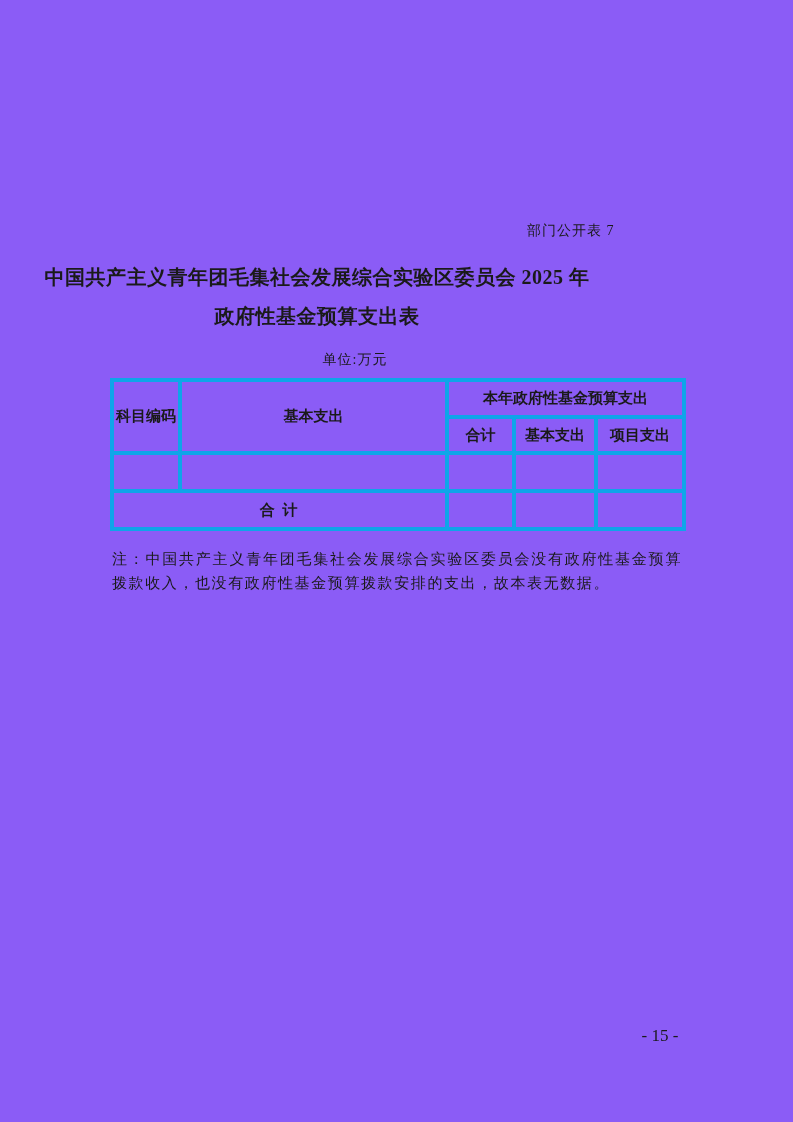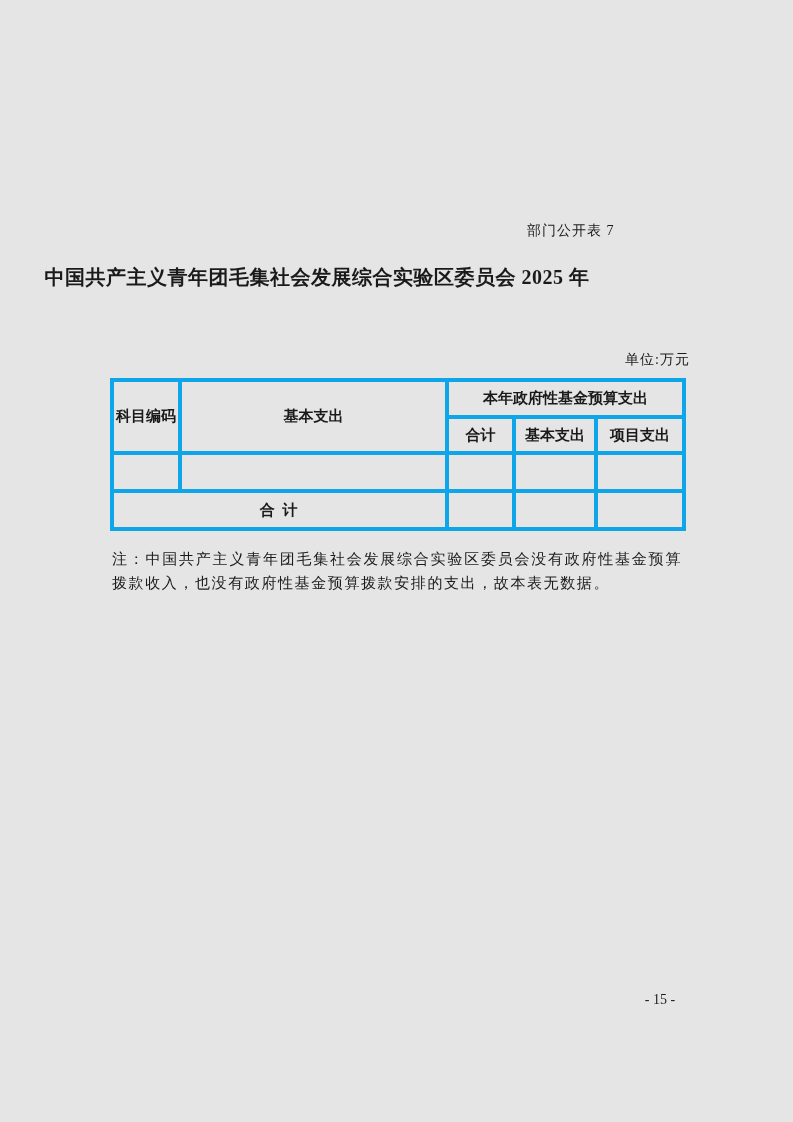--- a/index.html
+++ b/index.html
@@ -4,21 +4,21 @@
 <style>
   html, body {
     margin: 0;
     padding: 0;
     background: #ffffff;
   }
   .page {
     position: relative;
     width: 793px;
     height: 1122px;
-    background: #e5e5e5;
+    background: #8b5cf6;
     color: #1a1a1a;
     font-family: "Liberation Serif", "DejaVu Serif", serif;
     overflow: hidden;
     margin: 0 auto;
   }
   .doc-label {
     position: absolute;
     top: 221px;
     left: 527px;
     font-size: 14px;
@@ -33,23 +33,23 @@
     width: 634px;
     text-align: center;
     font-weight: bold;
     font-size: 20px;
     line-height: 39px;
     letter-spacing: 0.5px;
   }
   .unit-label {
     position: absolute;
     top: 351px;
-    left: 8px;
+    left: 14px;
     width: 682px;
-    text-align: right;
+    text-align: center;
     font-size: 14px;
     line-height: 18px;
     letter-spacing: 1px;
   }
   table.budget-table {
     position: absolute;
     top: 378px;
     left: 110px;
     width: 572px;
     border-collapse: collapse;
@@ -75,37 +75,38 @@
     top: 547px;
     left: 112px;
     width: 570px;
     font-size: 15px;
     line-height: 24px;
     letter-spacing: 1.6px;
     text-align: justify;
   }
   .page-number {
     position: absolute;
-    top: 990px;
+    top: 1026px;
     left: 610px;
     width: 100px;
     text-align: center;
-    font-size: 14px;
+    font-size: 17px;
     line-height: 20px;
   }
 </style>
 </head>
 <body>
 
 <div class="page">
 
   <div class="doc-label">部门公开表 7</div>
 
   <div class="title-block">
     <div>中国共产主义青年团毛集社会发展综合实验区委员会 2025 年</div>
+    <div>政府性基金预算支出表</div>
   </div>
 
   <div class="unit-label">单位:万元</div>
 
   <table class="budget-table">
     <colgroup>
       <col style="width:68px">
       <col style="width:267px">
       <col style="width:67px">
       <col style="width:82px">

